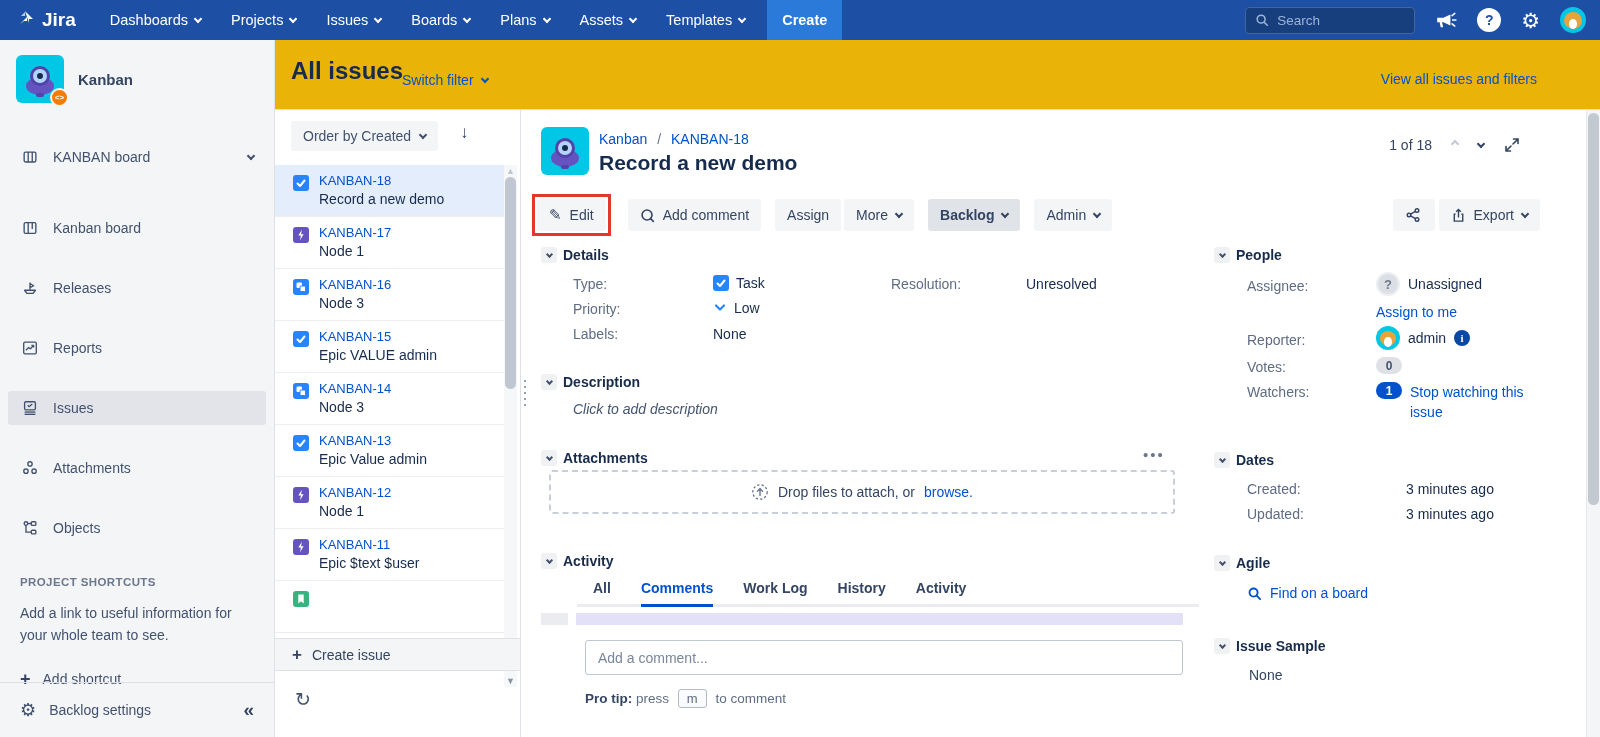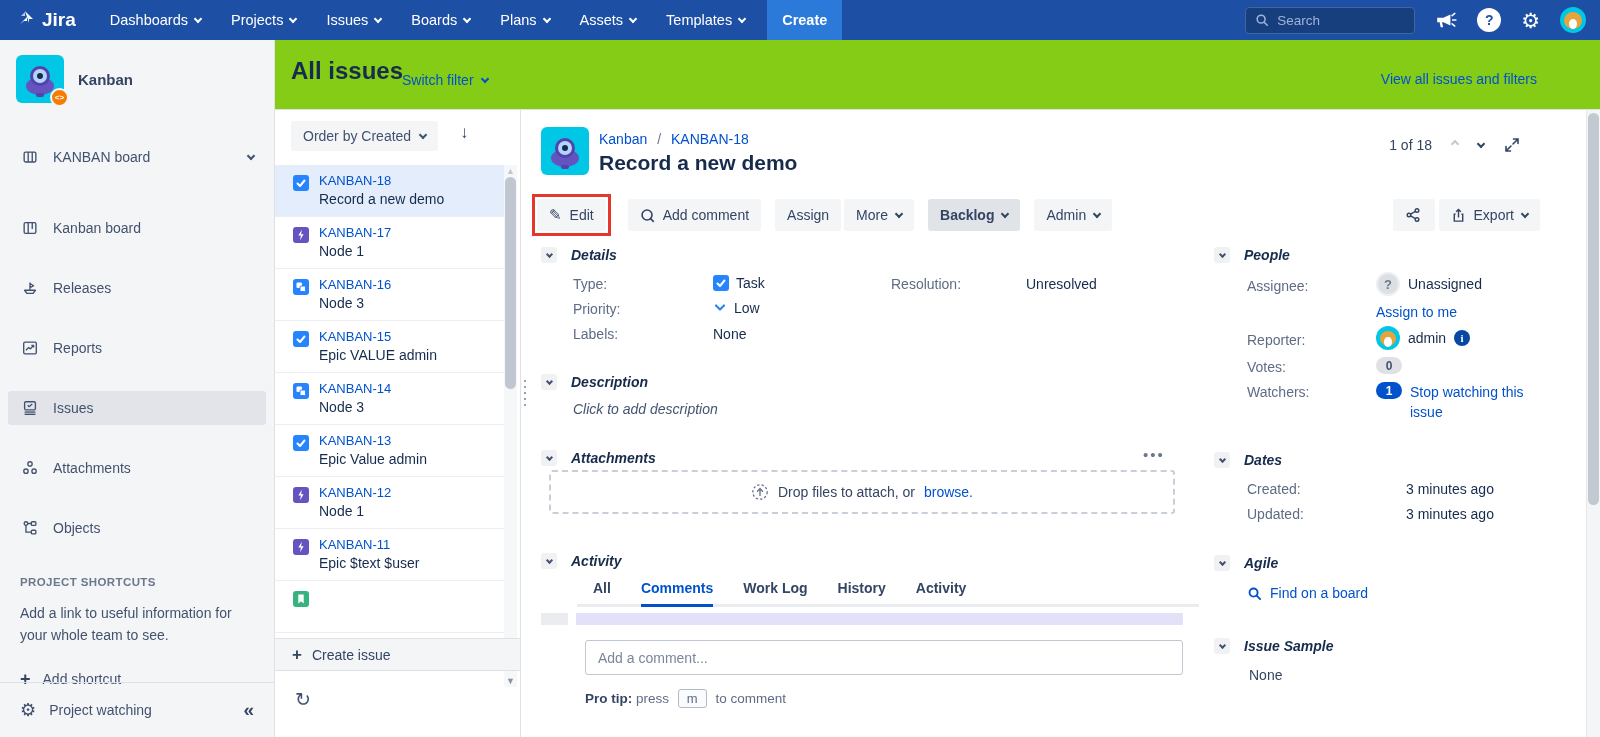--- a/index.html
+++ b/index.html
@@ -49,21 +49,21 @@
   .side-item .s-chev { margin-left:auto; color:#42526e; }
   .shortcut-head { margin:30px 20px 0 20px; font-size:11.5px; font-weight:bold; color:#6b778c; letter-spacing:.4px; }
   .shortcut-desc { margin:14px 20px 0 20px; color:#42526e; line-height:1.6; width:228px; }
   .add-shortcut { display:flex; align-items:center; gap:12px; margin:22px 20px; color:#42526e; cursor:pointer; }
   .add-shortcut .plus { font-size:18px; font-weight:bold; color:#344563; }
   .side-bottom { position:absolute; left:0; bottom:0; width:100%; height:55px; border-top:1px solid #dfe1e6;
     display:flex; align-items:center; padding:0 20px; gap:13px; color:#42526e; }
   .collapse-glyph { margin-left:auto; font-size:19px; font-weight:bold; color:#344563; cursor:pointer; }
 
   
-  .strip { position:absolute; left:275px; top:40px; width:1325px; height:70px; background:#84cc16;
+  .strip { position:absolute; left:275px; top:40px; width:1325px; height:70px; background:#eab308;
     border-bottom:1px solid #dfe1e6; }
   .strip-title { position:absolute; left:16px; top:17px; font-size:24px; font-weight:bold; color:#172b4d; }
   .switch-filter { position:absolute; left:127px; top:32px; color:#0052cc; display:flex; gap:8px; align-items:center; cursor:pointer; }
   .view-all { position:absolute; right:63px; top:31px; color:#0052cc; cursor:pointer; }
 
   
   .listpanel { position:absolute; left:275px; top:110px; width:245px; height:627px; background:#fff; }
   .order-btn { position:absolute; left:16px; top:11px; height:30px; display:flex; align-items:center; gap:9px;
     background:#f4f5f7; border:none; border-radius:3px; padding:0 12px; color:#42526e; font-size:14px;
     font-family:inherit; cursor:pointer; }
@@ -98,21 +98,21 @@
   .btnrow { position:absolute; left:16px; top:89px; display:flex; align-items:center; }
   .btn { height:32px; display:inline-flex; align-items:center; gap:8px; background:#f4f5f7; border:none;
     border-radius:3px; padding:0 12px; color:#344563; font-size:14px; font-family:inherit; cursor:pointer; }
   .btn.status { background:#e0e3e8; font-weight:bold; }
   .gap12 { width:14px; } .gap4 { width:3px; }
   .edit-wrap { position:relative; display:inline-block; }
   .red-box { position:absolute; left:-5px; top:-5px; right:-5px; bottom:-5px; border:3px solid #e5372b; pointer-events:none; }
   .right-btns { position:absolute; right:46px; top:89px; display:flex; gap:4px; }
   .icon-btn { width:42px; }
 
-  .sec-head { position:absolute; display:flex; align-items:center; gap:14px;font-style:italic; }
+  .sec-head { position:absolute; display:flex; align-items:center; gap:6px; }
   .chev-box { width:16px; height:16px; border-radius:3px; background:#f0f1f3; display:flex;
     align-items:center; justify-content:center; cursor:pointer; }
   .chev-box .chev { width:5px; height:5px; border-color:#42526e; margin-top:-2px; }
   .sec-title { font-weight:bold; color:#172b4d; }
   .f-label { position:absolute; color:#5e6c84; }
   .f-value { position:absolute; color:#172b4d; display:flex; align-items:center; gap:7px; }
   .italic { font-style:italic; color:#44546f; }
   .ellipsis-btn { position:absolute; left:622px; top:336px; color:#6b778c; font-size:15px; letter-spacing:2px; cursor:pointer; }
   .dropzone { position:absolute; left:28px; top:360px; width:626px; height:44px; border:2px dashed #c9cfd8;
     border-radius:3px; display:flex; align-items:center; justify-content:center; gap:9px; color:#344563; }
@@ -301,21 +301,21 @@
 
   <div class="shortcut-head">PROJECT SHORTCUTS</div>
   <div class="shortcut-desc">Add a link to useful information for your whole team to see.</div>
   <div class="add-shortcut">
     <span class="plus">+</span>
     <span>Add shortcut</span>
   </div>
 
   <div class="side-bottom">
     <span class="gear-glyph" style="color:#42526e;font-size:18px;">⚙</span>
-    <span>Project watching</span>
+    <span>Backlog settings</span>
     <span class="collapse-glyph">«</span>
   </div>
 </div>
 
 <div class="strip">
   <span class="strip-title">All issues</span>
   <span class="switch-filter">
     <span>Switch filter</span>
     <i class="chev" style="border-color:#0052cc"></i>
   </span>

